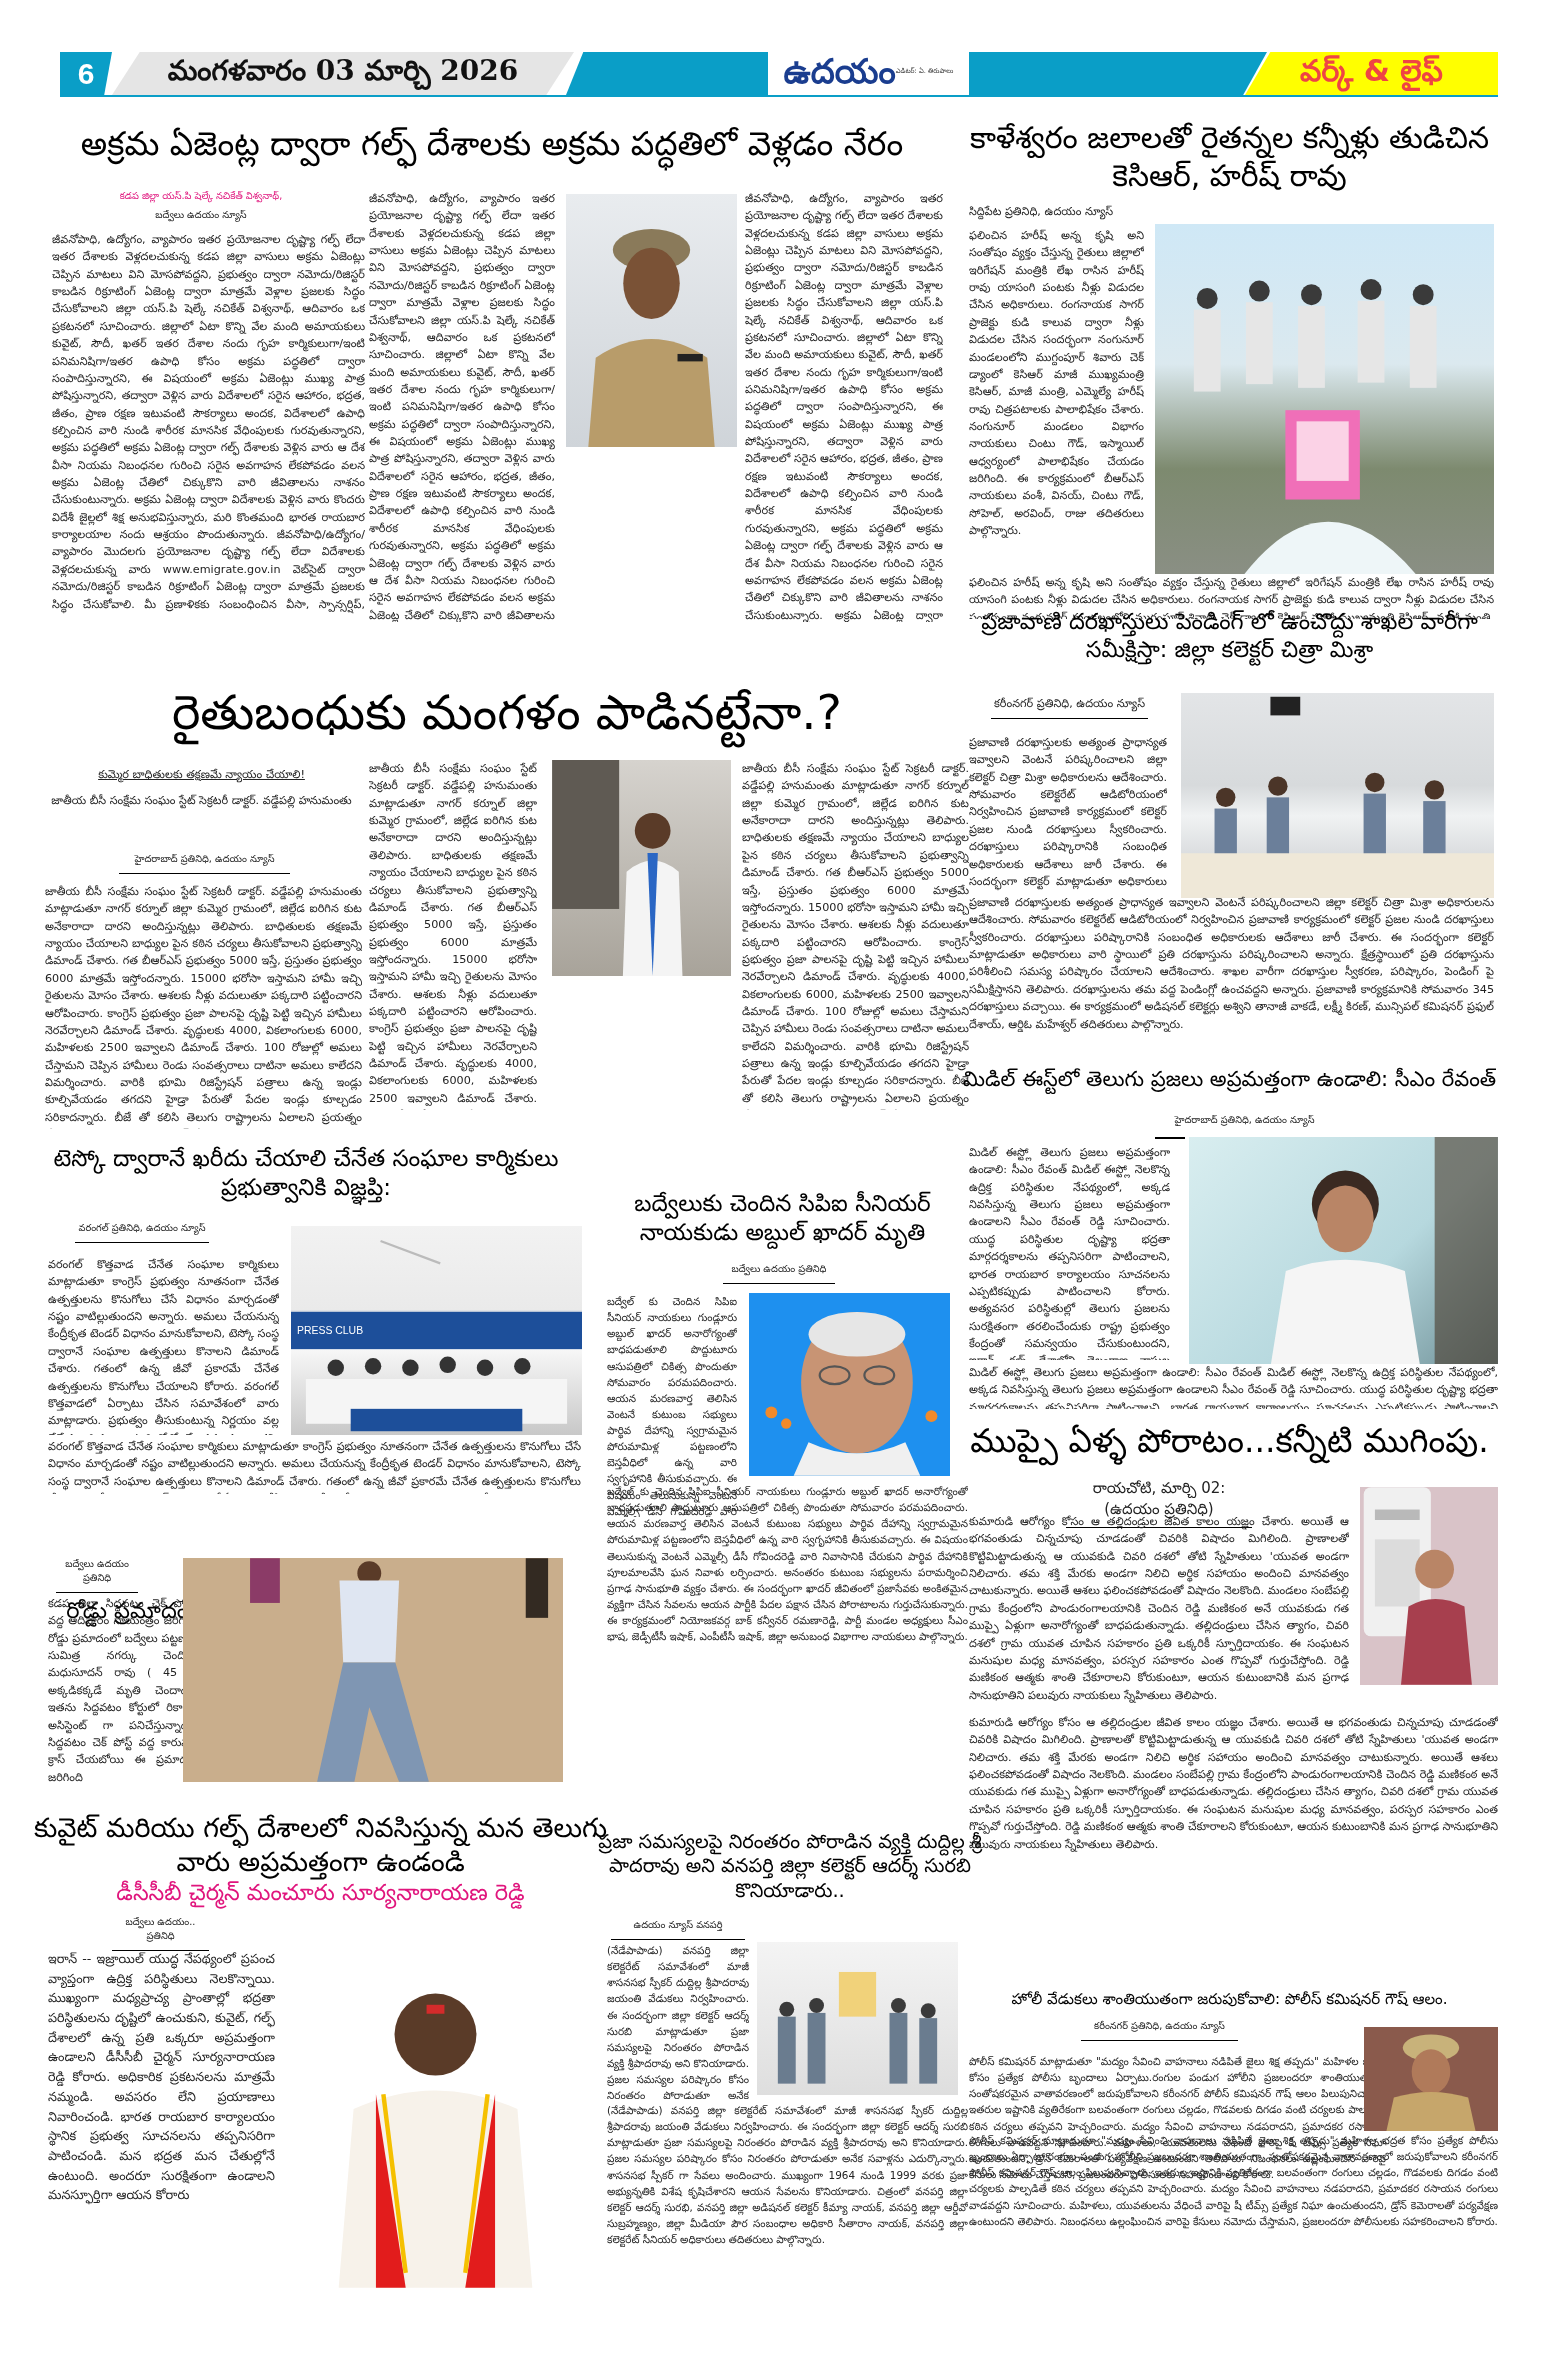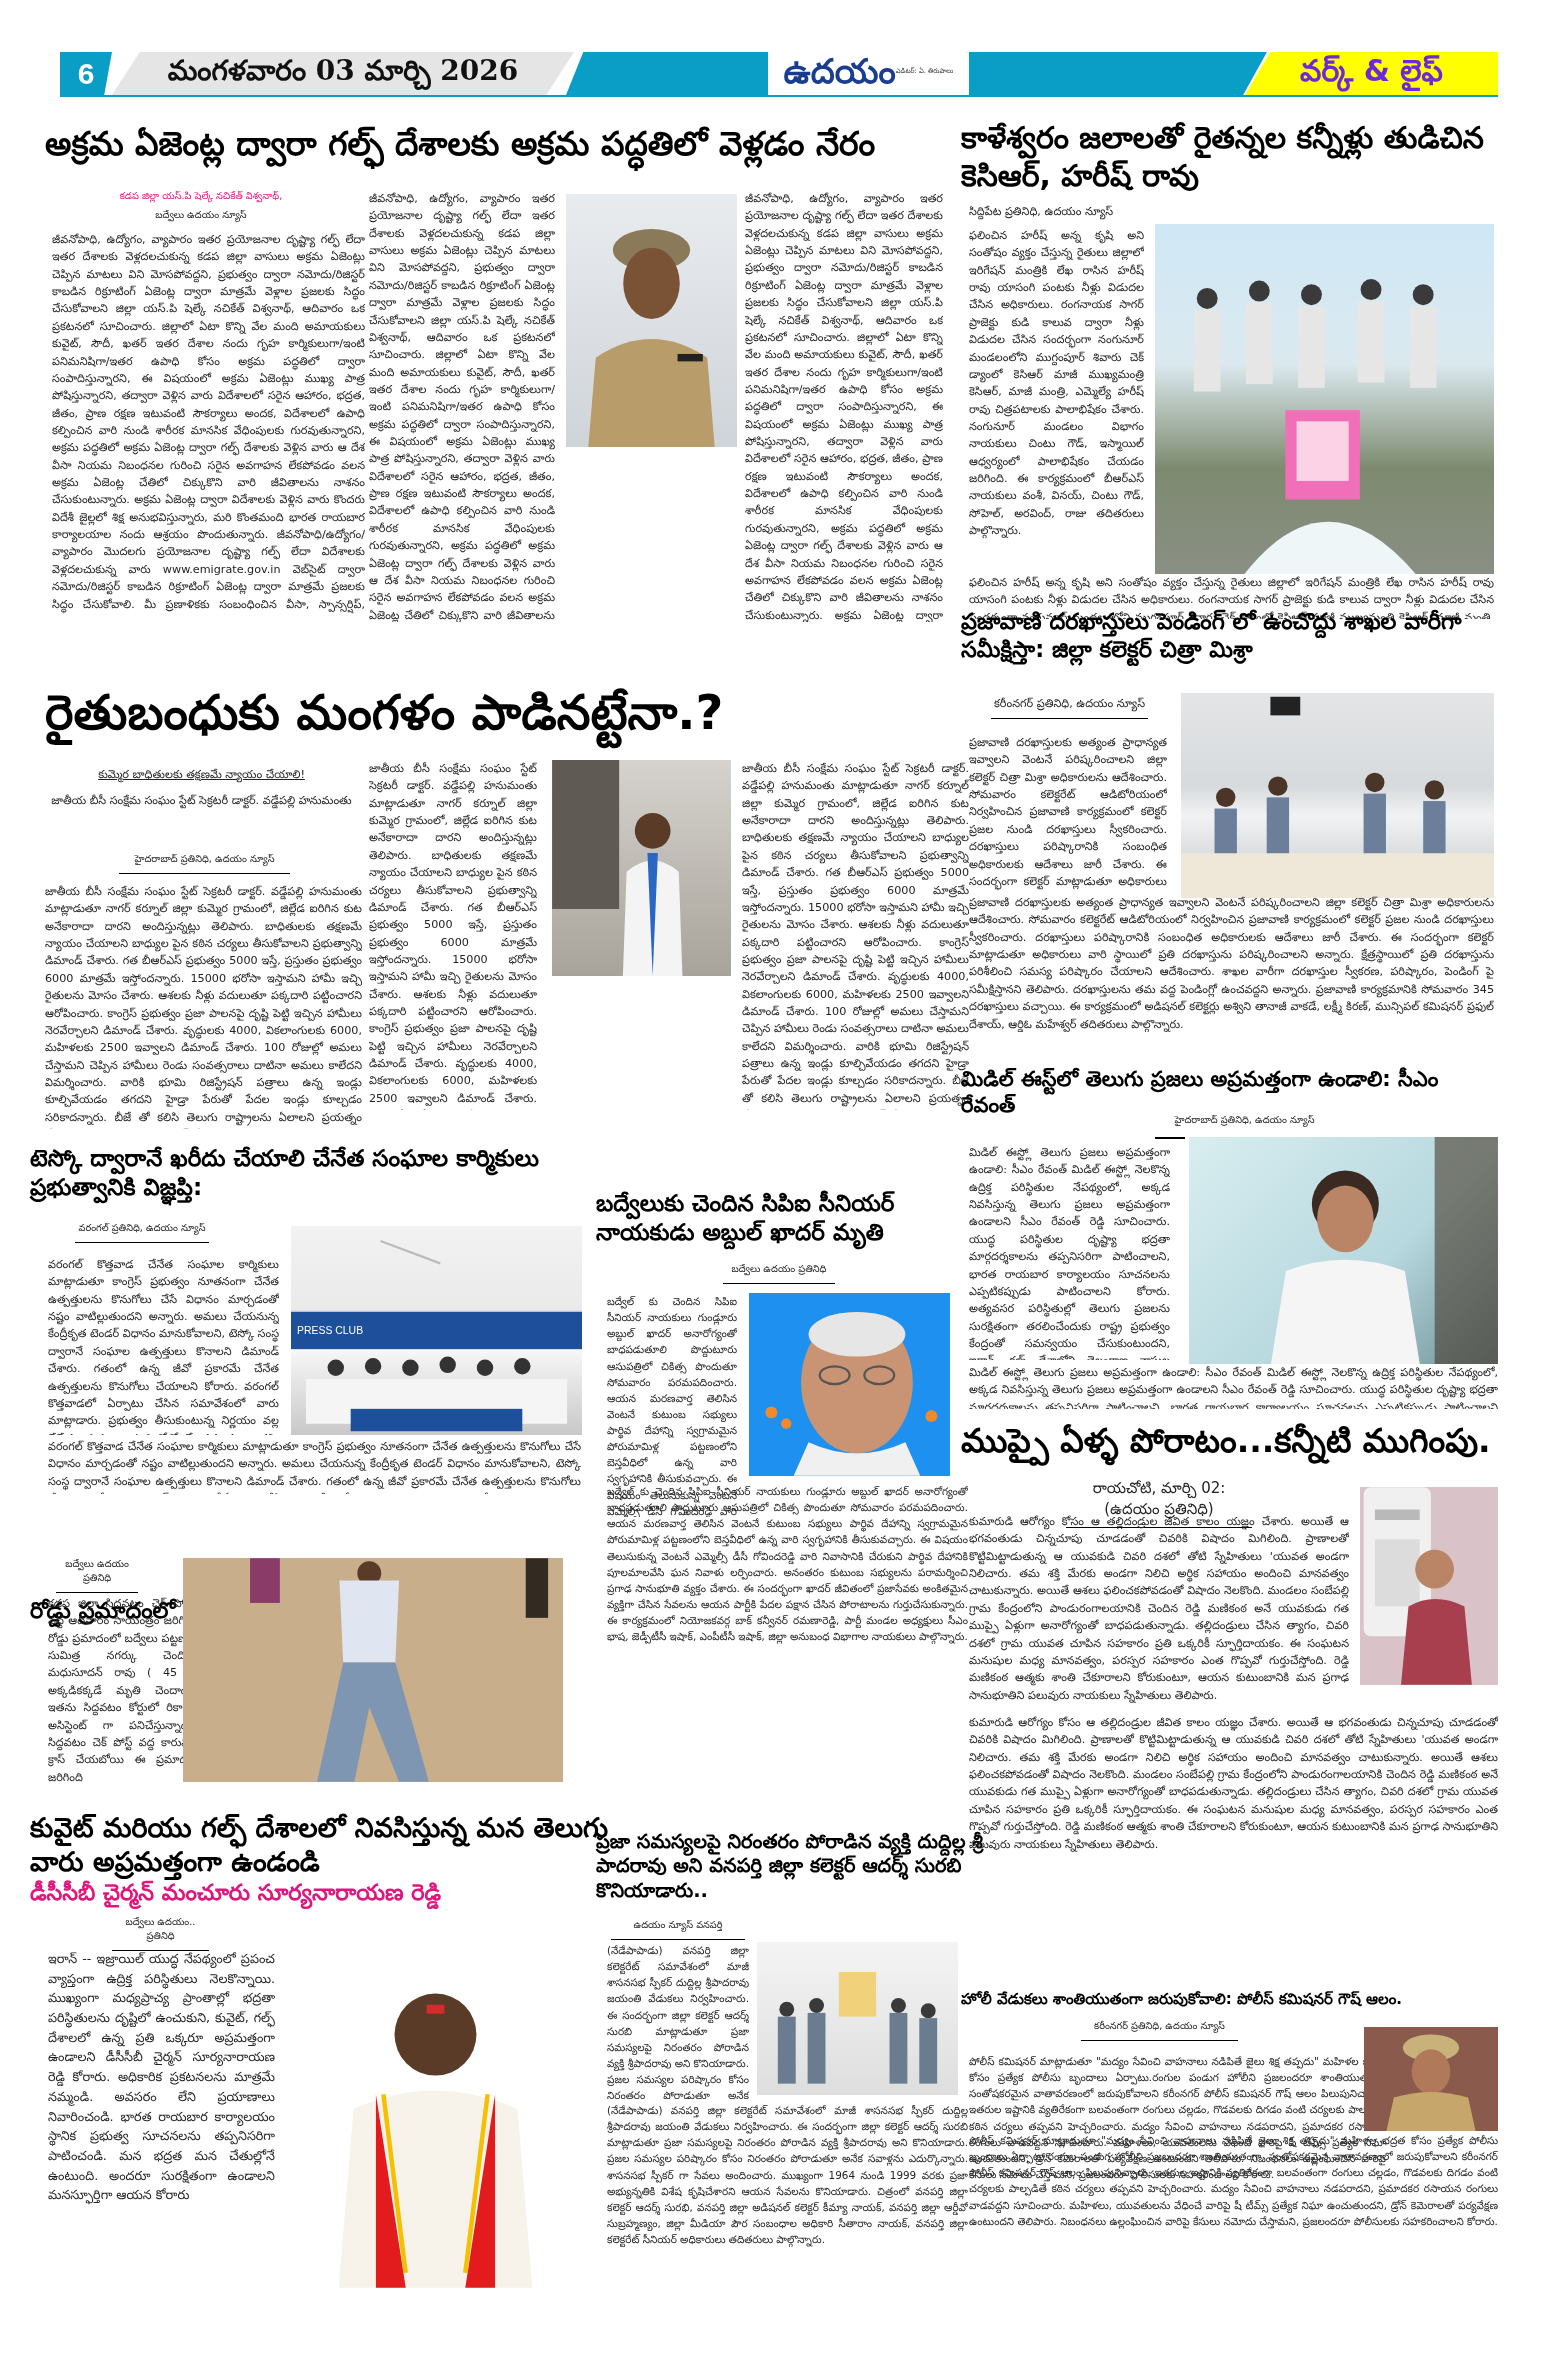--- a/index.html
+++ b/index.html
@@ -6,24 +6,24 @@
   body{width:1561px;height:2354px;position:relative;overflow:hidden;font-family:"DejaVu Sans",sans-serif;color:#111;}
   
   .band{position:absolute;top:52px;height:43px;}
   .pagebox{left:60px;width:52px;background:#0a9ec7;color:#fff;font:bold 30px "Liberation Sans",sans-serif;display:flex;align-items:center;justify-content:center;clip-path:polygon(0 0,100% 0,85% 100%,0 100%);}
   .datebox{left:112px;width:462px;background:#e5e5e5;clip-path:polygon(6% 0,100% 0,94% 100%,0 100%);display:flex;align-items:center;justify-content:center;font:bold 28px "DejaVu Serif",serif;color:#111;}
   .blue1{left:566px;width:216px;background:#0a9ec7;clip-path:polygon(8% 0,100% 0,100% 100%,0 100%);}
   .logo{left:768px;width:201px;top:45px;height:52px;background:#fff;display:flex;flex-direction:row;align-items:center;justify-content:center;}
   .logo .name{font:bold 34px "DejaVu Sans",sans-serif;color:#1a3d8f;line-height:1;}
   .logo .tag{font-size:6.7px;color:#333;}
   .blue2{left:969px;width:298px;background:#0a9ec7;clip-path:polygon(0 0,100% 0,92% 100%,0 100%);}
-  .sectionbox{left:1245px;width:253px;background:#ffff00;clip-path:polygon(10% 0,100% 0,100% 100%,0 100%);display:flex;align-items:center;justify-content:center;font:bold 30px "DejaVu Sans",sans-serif;color:#6d28d9;}
+  .sectionbox{left:1245px;width:253px;background:#ffff00;clip-path:polygon(10% 0,100% 0,100% 100%,0 100%);display:flex;align-items:center;justify-content:center;font:bold 30px "DejaVu Sans",sans-serif;color:#ef4444;}
   .rule{position:absolute;top:95px;left:60px;width:1438px;height:1.5px;background:#0a9ec7;}
 
-  .hl{position:absolute;font-weight:bold;text-align:left;color:#000;line-height:1.25;}
+  .hl{position:absolute;font-weight:normal;text-align:center;color:#000;line-height:1.25;}
   .byline{position:absolute;font-size:11.2px;font-weight:normal;text-align:center;color:#222;}
   .byline.u{border-bottom:1.5px solid #000;padding-bottom:6px;}
   .body{position:absolute;font-size:11.2px;line-height:1.55;text-align:justify;color:#222;overflow:hidden;}
   .photo{position:absolute;overflow:hidden;}
   .pink{color:#e0157d;}
   .hrline{position:absolute;height:1.5px;background:#000;}
 </style>
 </head>
 <body>
 

